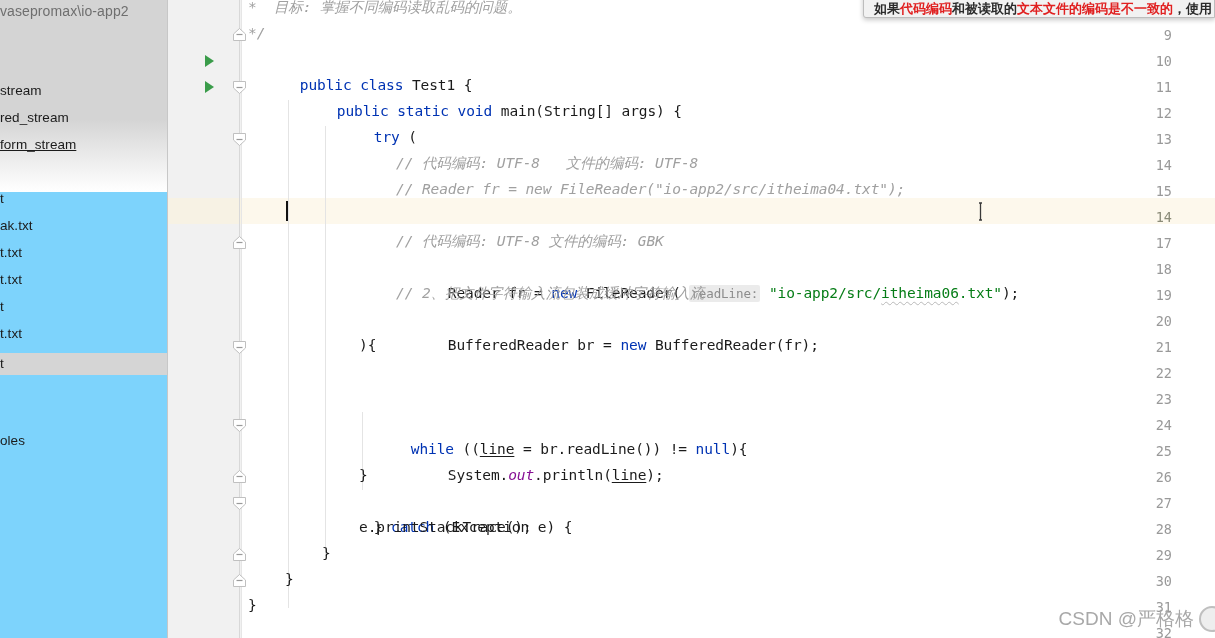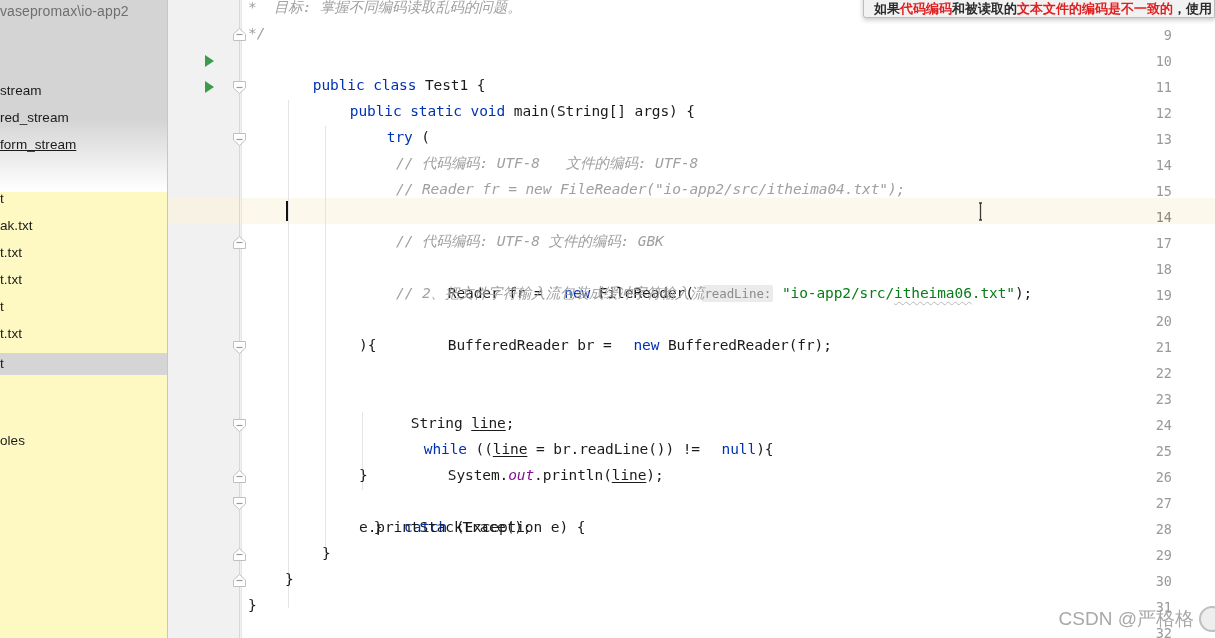--- a/index.html
+++ b/index.html
@@ -8,21 +8,21 @@
     overflow: hidden;
     font-family: "Liberation Sans", "DejaVu Sans", sans-serif;
     background: #ffffff;
   }
 
   #root { position: relative; width: 1215px; height: 638px; overflow: hidden; }
 
   
   #sidebar {
     position: absolute; left: 0; top: 0; width: 168px; height: 638px;
-    background: #fef9c3;
+    background: #7dd3fc;
     border-right: 1px solid #c7c7c7;
     overflow: hidden;
   }
   #sidebar-header-bg {
     position: absolute; left: 0; top: 0; width: 168px; height: 192px;
     background: linear-gradient(to bottom, #d4d4d4 0%, #d4d4d4 62%, #e9e9e9 80%, #fbfbfb 96%, #ffffff 100%);
   }
   .tree-path {
     position: absolute; left: 0; top: 2px; width: 168px; height: 18px;
     font-size: 14px; color: #6f6f6f; white-space: nowrap;
@@ -92,21 +92,21 @@
     position: absolute; width: 1px; background: #e4e4e4;
   }
 
   
   .code {
     position: absolute; height: 26px; line-height: 26px;
     font-family: "DejaVu Sans Mono", "Liberation Mono", monospace;
     font-size: 14.5px; color: #1b1b1b; white-space: pre;
     letter-spacing: -0.1px;
   }
-  .kw  { color: #0033b3; margin-left: 13px; }
+  .kw  { color: #0033b3; }
   .str { color: #067d17; }
   .cmt { color: #a0a0a0; font-style: italic; }
   .fld { color: #871094; font-style: italic; }
   .hint {
     color: #8c8c8c; background: #ebebeb;
     font-size: 12.5px; padding: 1px 2px; border-radius: 2px;
   }
   .und  { text-decoration: underline; text-decoration-color: #1b1b1b; text-underline-offset: 2px; }
   .wavy {
     text-decoration: underline wavy #b9b9b9;
@@ -303,23 +303,20 @@
     </div>
 
     <div class="code cmt" style="left:228px; top:280px;">// 2、把文件字符输入流包装成缓冲字符输入流</div>
 
     <div class="code" style="left:228px; top:306px;">
       <span>BufferedReader br = </span><span class="kw">new</span><span> BufferedReader(fr);</span>
     </div>
 
     <div class="code" style="left:191px; top:332px;">){</div>
 
-    <div class="code" style="left:191px; top:384px;">
-      <span>String </span><span class="und">line</span><span>;</span>
-    </div>
 
     <div class="code" style="left:228px; top:436px;">
       <span>System.</span><span class="fld">out</span><span>.println(</span><span class="und">line</span><span>);</span>
     </div>
 
     <div class="code" style="left:191px; top:410px;">
       <span class="kw">while</span><span> ((</span><span class="und">line</span><span> = br.readLine()) != </span><span class="kw">null</span><span>){</span>
     </div>
 
     <div class="code" style="left:191px; top:462px;">}</div>

